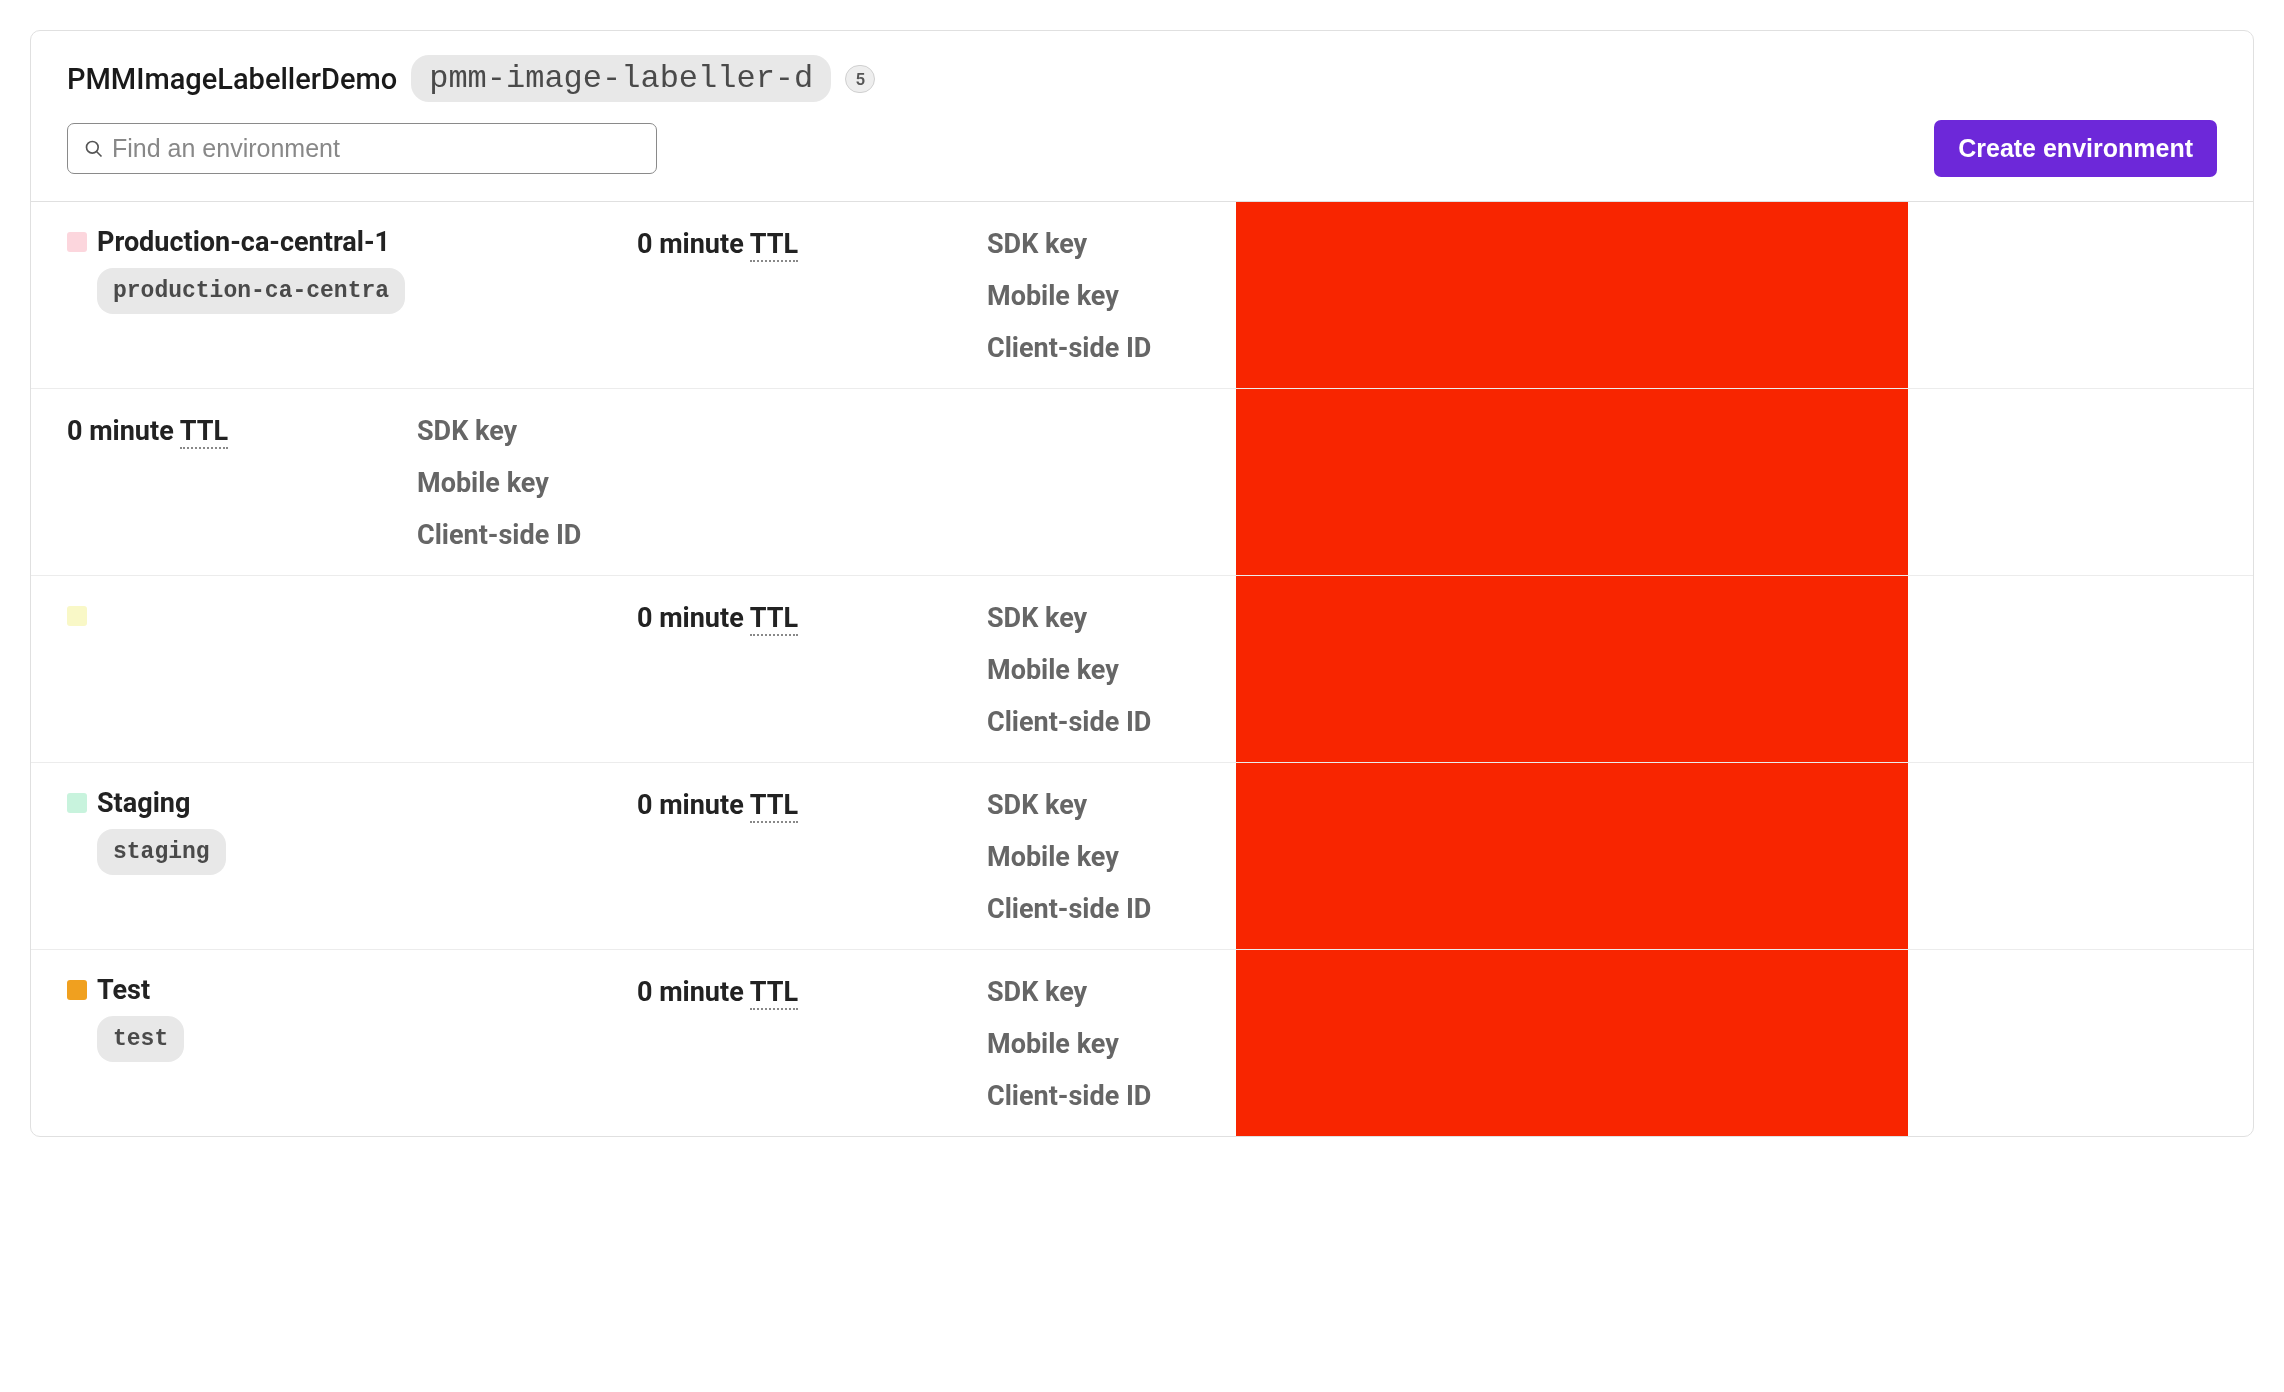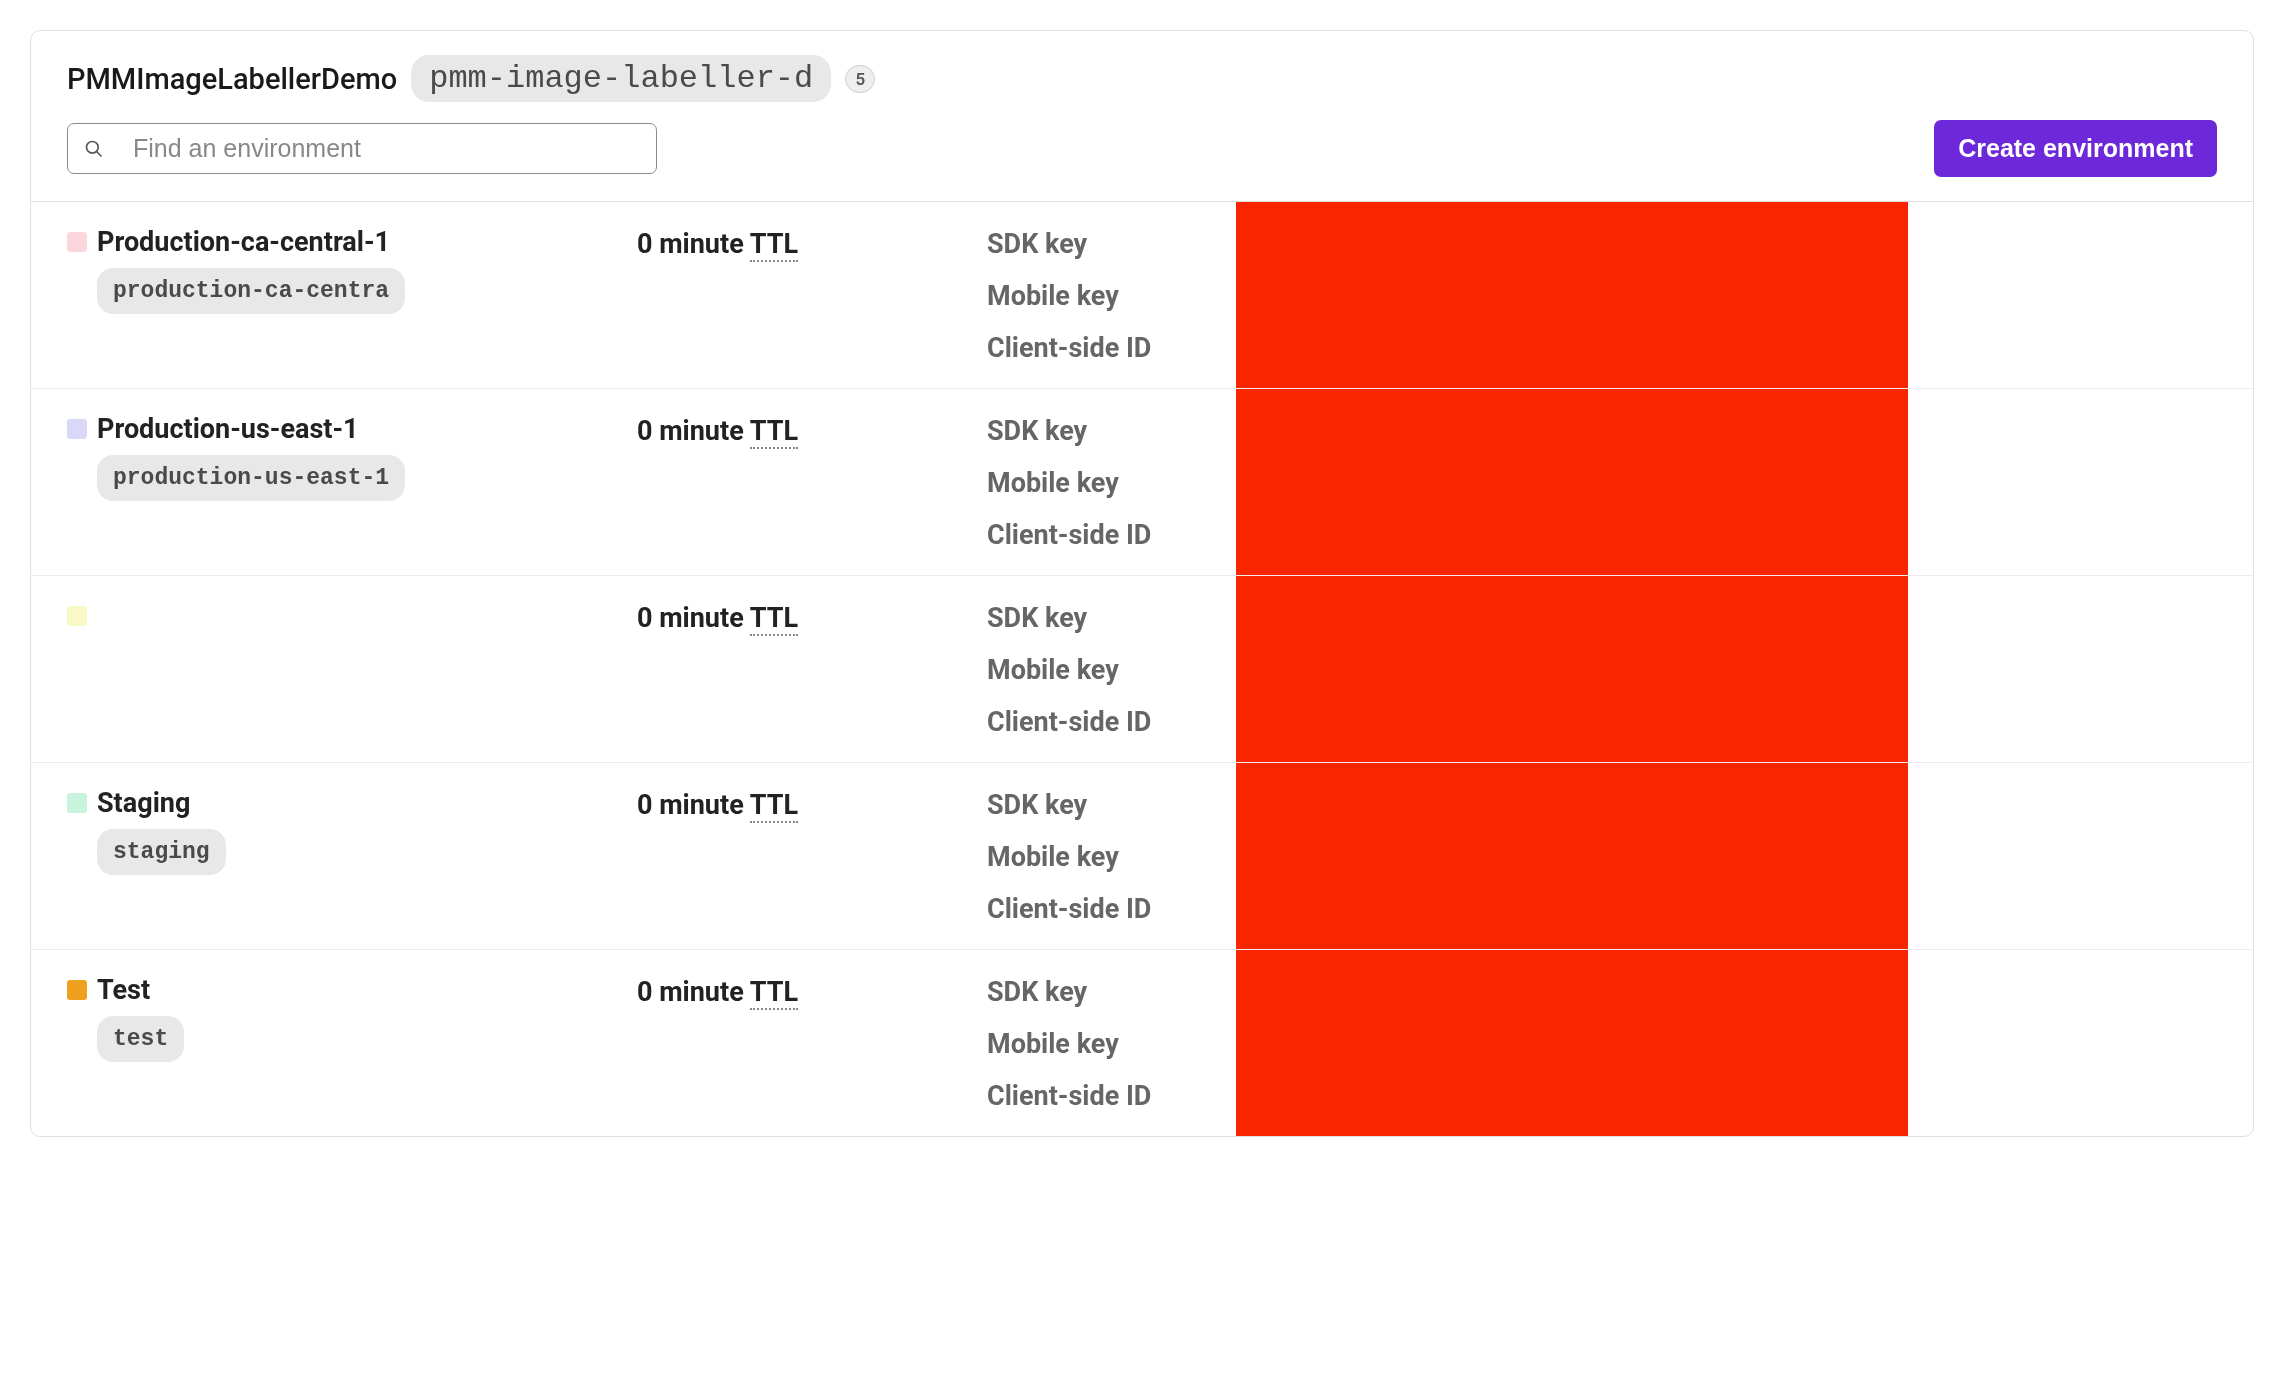--- a/index.html
+++ b/index.html
@@ -59,21 +59,21 @@
     }
     .search-row {
       display: flex;
       align-items: center;
       justify-content: space-between;
       gap: 20px;
     }
     .search-box {
       display: flex;
       align-items: center;
-      gap: 29px;
+      gap: 8px;
       border: 1px solid #8a8a8a;
       border-radius: 7px;
       padding: 10px 16px;
       width: 590px;
     }
     .search-box input {
       border: none;
       outline: none;
       font-size: 25px;
       flex: 1;
@@ -221,27 +221,20 @@
           <div class="key-row">
             <span class="key-label">Mobile key</span>
           </div>
           <div class="key-row">
             <span class="key-label">Client-side ID</span>
           </div>
         </div>
         <div class="redaction-overlay"></div>
       </div>
       <div class="env-row">
-        <div class="col-name">
-          <div class="color-swatch" style="background: rgb(217, 216, 249);"></div>
-          <div class="env-name-block">
-            <span class="env-name">Production-us-east-1</span>
-            <span class="env-key-pill">production-us-east-1</span>
-          </div>
-        </div>
         <div class="col-ttl"><span>0 minute </span><span class="ttl-label">TTL</span></div>
         <div class="col-keys">
           <div class="key-row">
             <span class="key-label">SDK key</span>
           </div>
           <div class="key-row">
             <span class="key-label">Mobile key</span>
           </div>
           <div class="key-row">
             <span class="key-label">Client-side ID</span>

